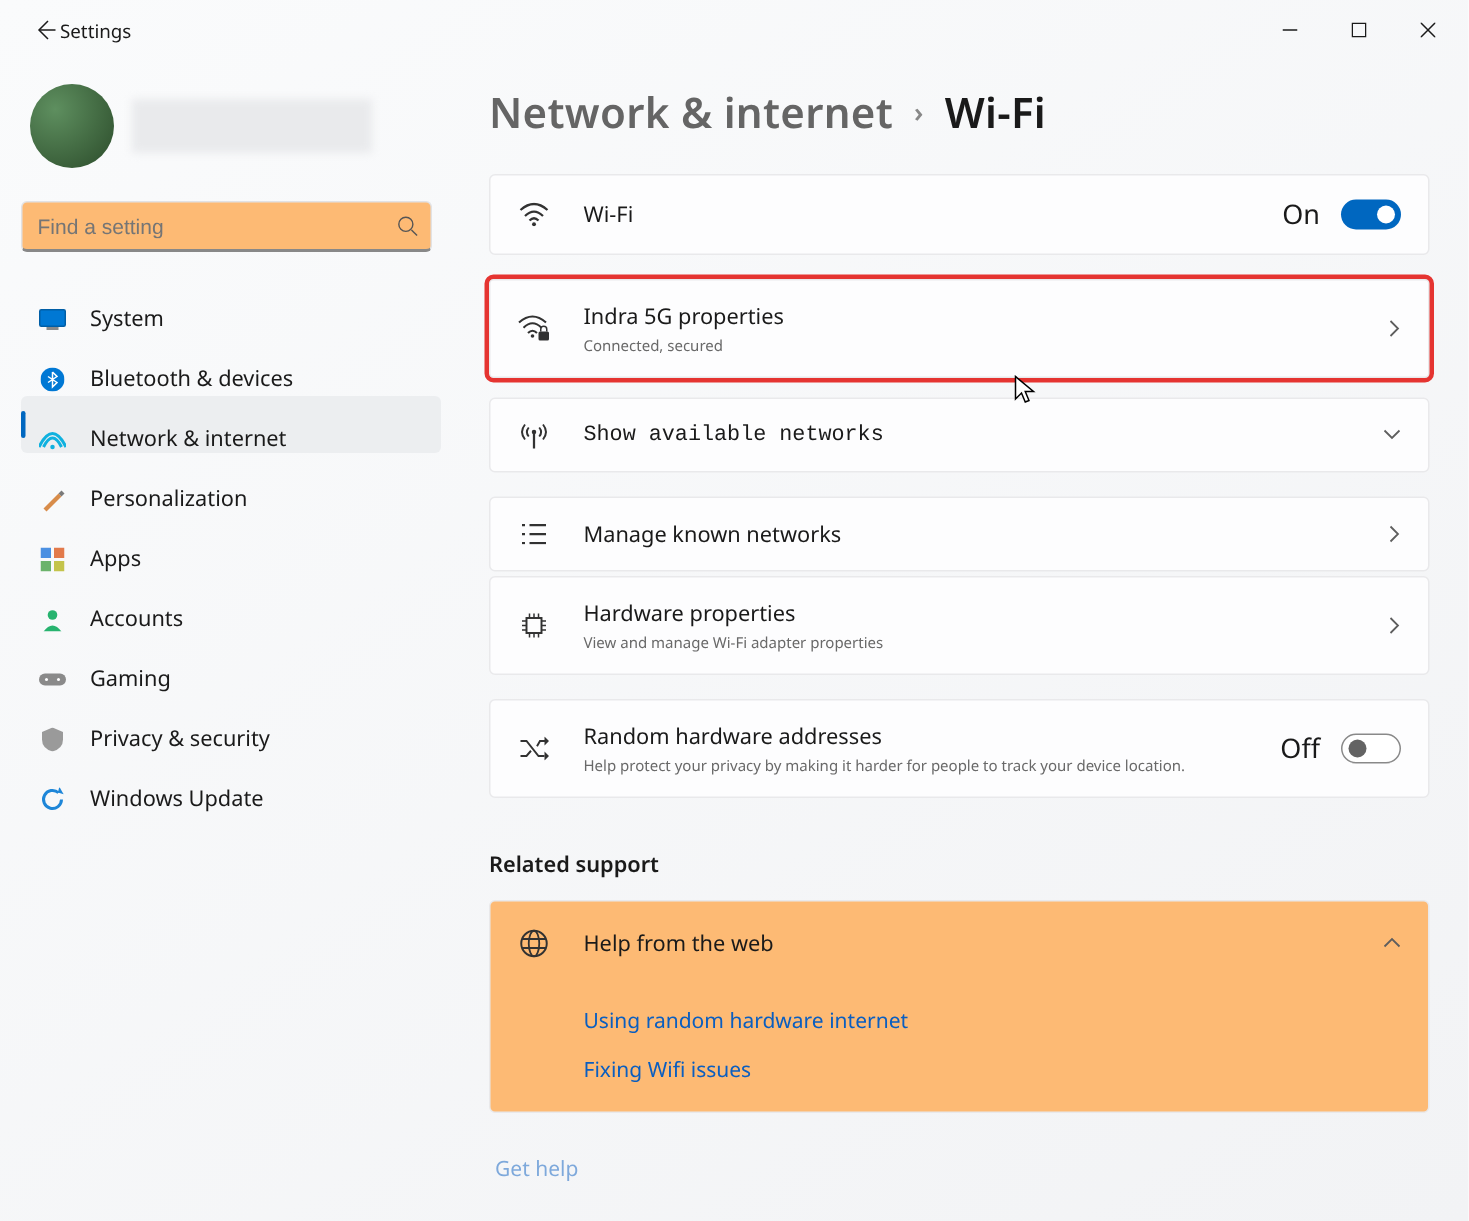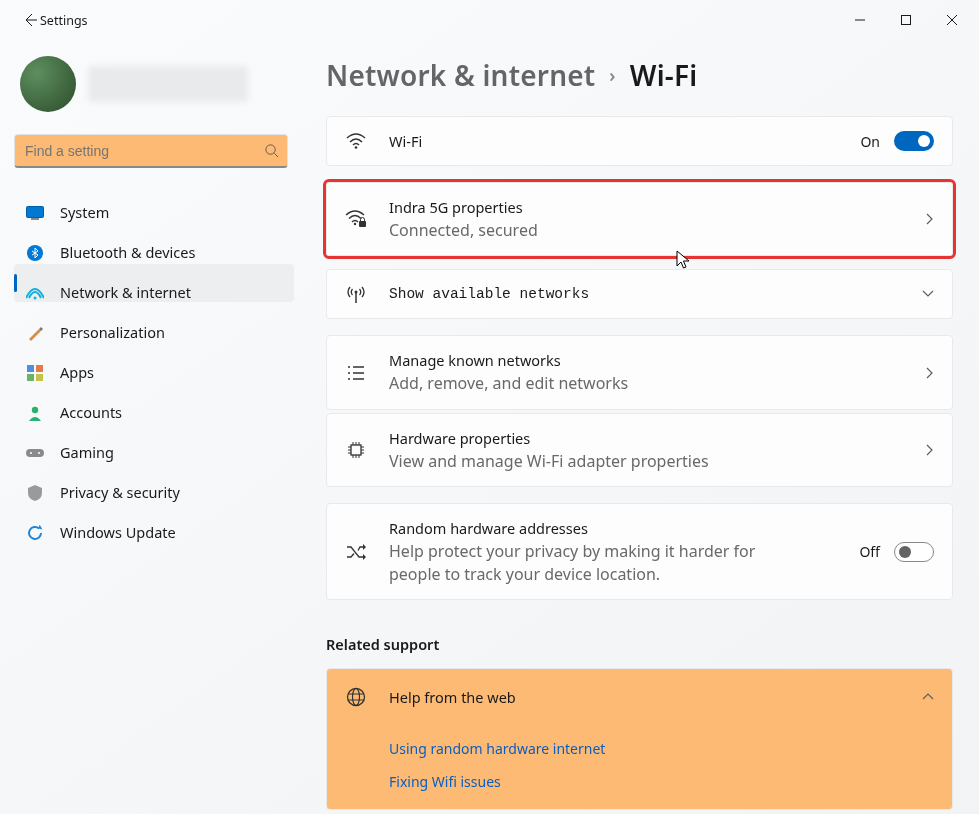--- a/index.html
+++ b/index.html
@@ -67,22 +67,22 @@
     border-radius: 4px;
     padding: 14px 18px;
     display: flex; align-items: center;
     gap: 22px;
     cursor: pointer;
   }
   .card.highlight { outline: 3px solid #e53431; border-radius: 3px; }
   .card-icon { width: 22px; display:flex; justify-content:center; color:#424242;}
   .card-text { flex: 1; display:flex; flex-direction:column; gap:2px;}
   .card-title { font-size: 14.5px; }
-  .card-sub { font-size: 16px; color: #696969; line-height: 1.4;}
-  .card-trail { display:flex; align-items:center; gap:14px; color:#1a1a1a; font-size:14px;justify-content:center;}
+  .card-sub { font-size: 10px; color: #696969; line-height: 1.4;}
+  .card-trail { display:flex; align-items:center; gap:14px; color:#1a1a1a; font-size:18px;justify-content:center;}
   .chev-icon { color:#5e5e5e; }
   .toggle {
     width: 40px; height: 20px; border-radius: 20px;
     position: relative;
   }
   .toggle.on { background: #0067c0; }
   .toggle.off { background: #fff; border: 1px solid #898989;}
   .toggle .knob { position:absolute; width:12px; height:12px; border-radius:50%; top:4px;}
   .toggle.on .knob { background:#fff; right:4px; }
   .toggle.off .knob { background:#636363; left:4px; top:3px;}
@@ -308,21 +308,20 @@
       <div class="group-gap"></div>
 
       <div class="card">
         <span class="card-icon">
             <svg width="18" height="14" viewBox="0 0 18 14">
               <path d="M1 1h2M6 1h11M1 7h2M6 7h11M1 13h2M6 13h11" stroke="#323232" stroke-width="1.5"></path>
             </svg>
           </span>
         <div class="card-text">
           <div class="card-title">Manage known networks</div>
-          <div class="card-sub">Add, remove, and edit networks</div>
         </div>
         <div class="card-trail chev-icon">
             <svg width="8" height="12">
               <path d="M1 1l5 5-5 5" stroke="#5e5e5e" fill="none" stroke-width="1.2"></path>
             </svg>
           </div>
       </div>
 
       <div class="card">
         <span class="card-icon">

